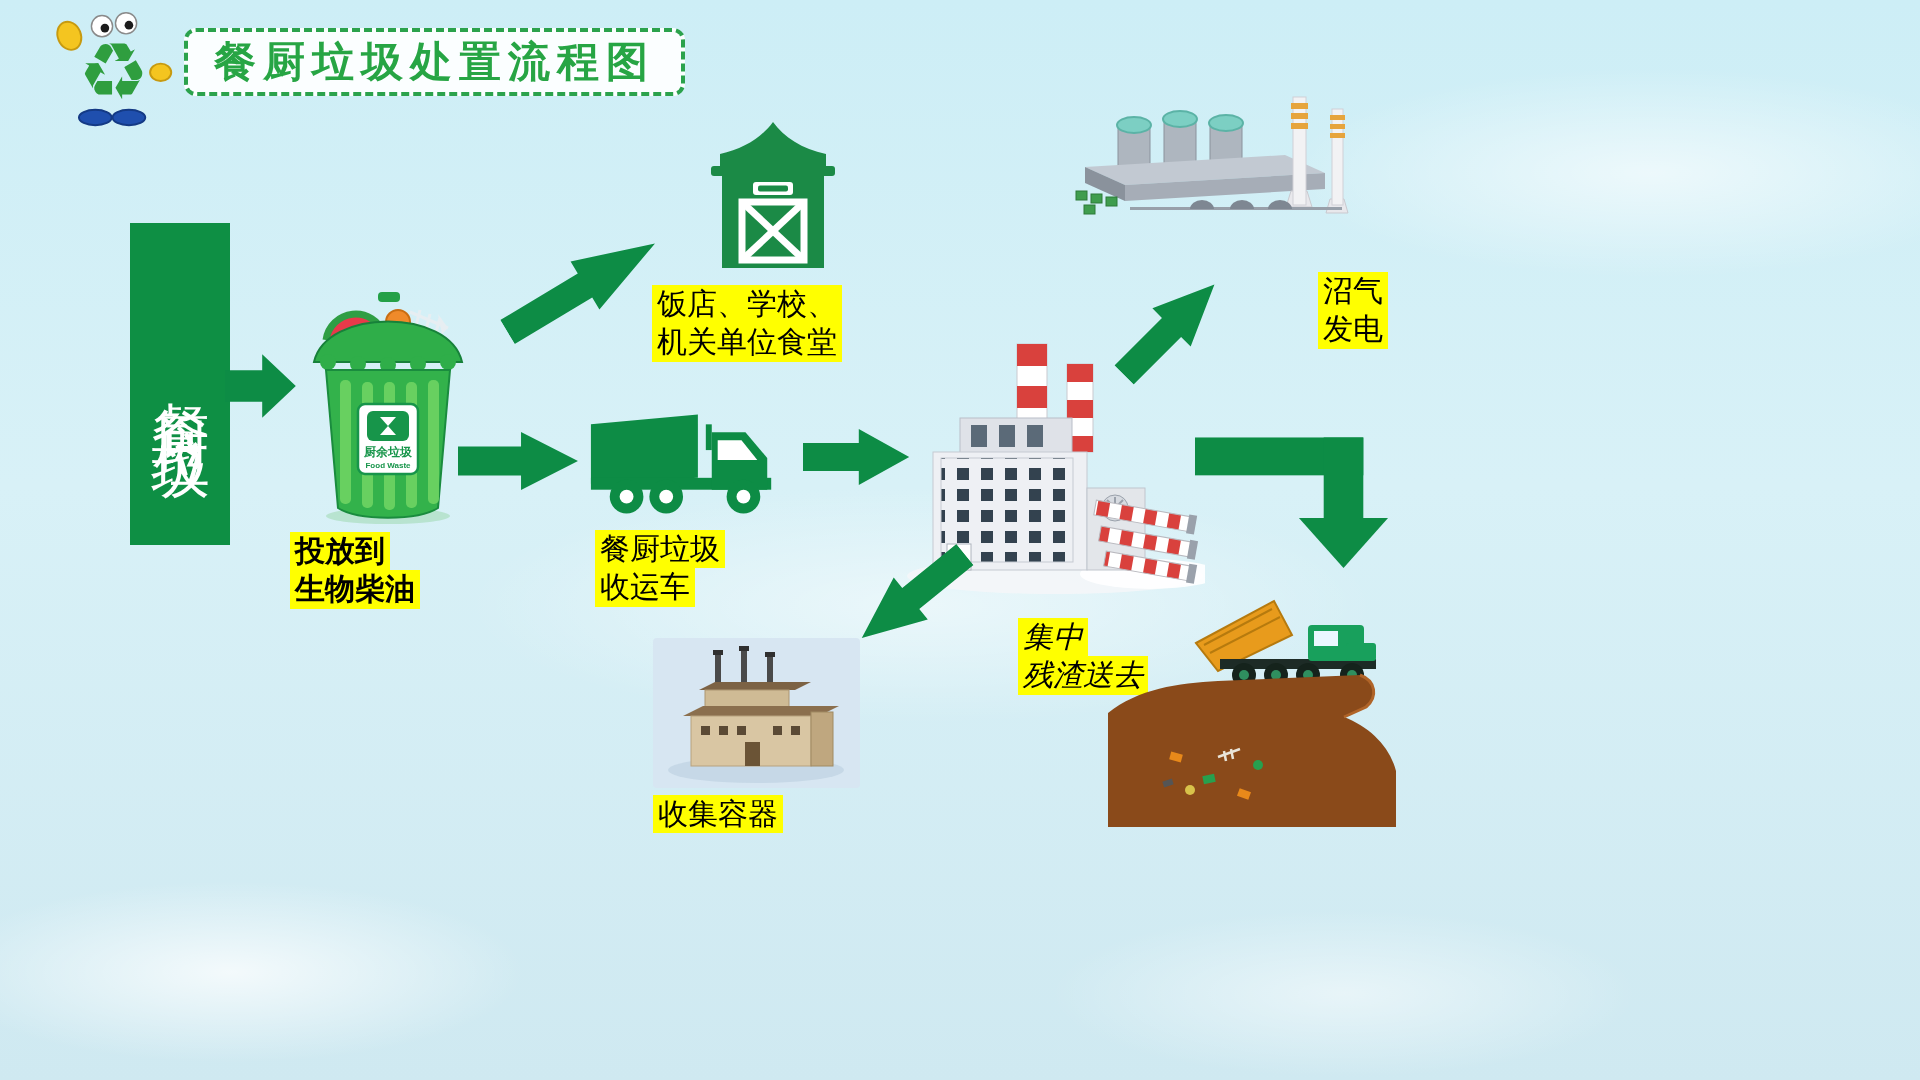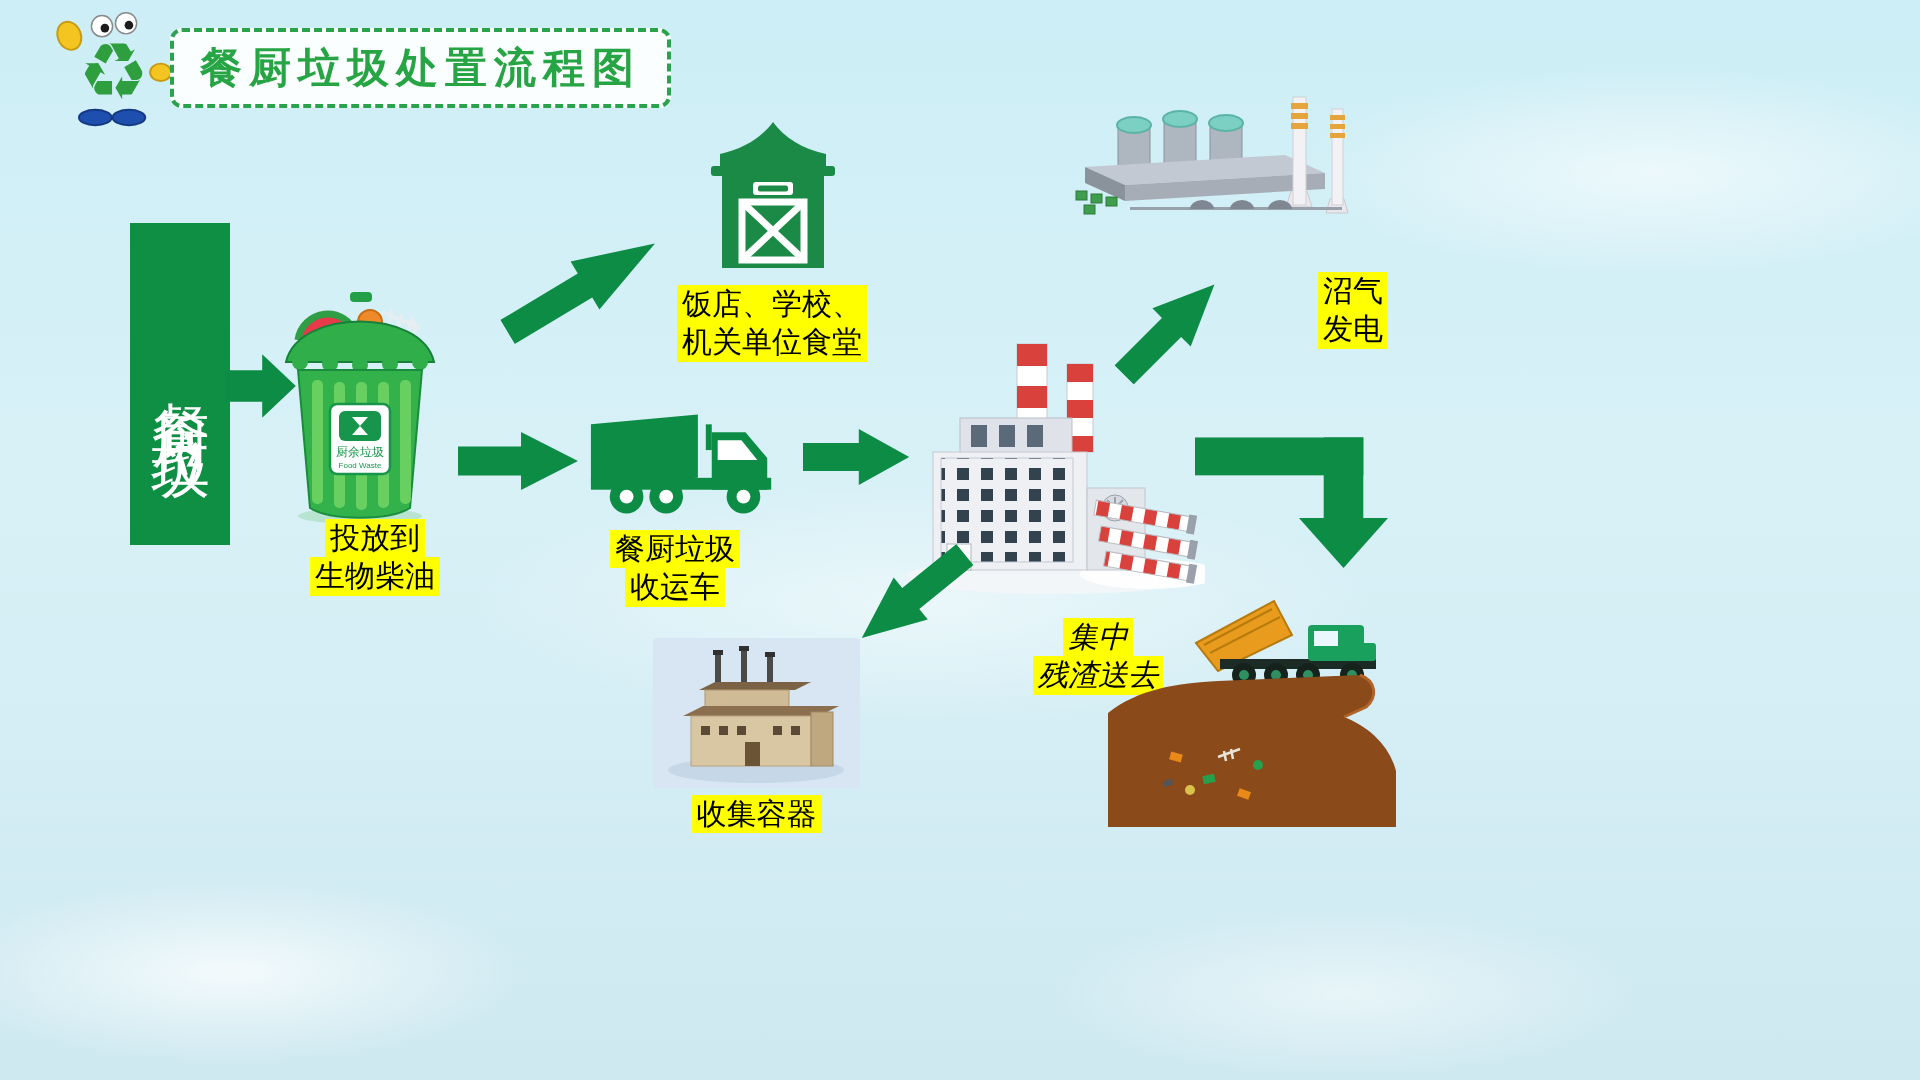--- a/index.html
+++ b/index.html
@@ -9,40 +9,40 @@
     background:
       radial-gradient(ellipse 420px 130px at 12% 90%, rgba(255,255,255,.75), rgba(255,255,255,0) 70%),
       radial-gradient(ellipse 520px 150px at 86% 16%, rgba(255,255,255,.6), rgba(255,255,255,0) 70%),
       radial-gradient(ellipse 650px 170px at 48% 56%, rgba(255,255,255,.5), rgba(255,255,255,0) 70%),
       radial-gradient(ellipse 420px 120px at 70% 92%, rgba(255,255,255,.5), rgba(255,255,255,0) 70%),
       linear-gradient(180deg,#cdeef6 0%,#d8f1f7 45%,#cfe9f1 100%);
   }
   .abs{position:absolute;}
   
   .title-box{
-    left:170px;top:28px;padding:8px 26px;
+    left:184px;top:28px;padding:2px 26px;
     border:4px dashed #2ba24c;border-radius:12px;
     background:rgba(255,255,255,.92);
   }
   .title-text{
     font-size:42px;font-weight:bold;color:#27a544;letter-spacing:7px;white-space:nowrap;
   }
   
   .source-block{
     left:130px;top:223px;width:100px;height:322px;background:#0e8f44;
     display:flex;align-items:center;justify-content:center;
   }
   .source-label{
     writing-mode:vertical-rl;text-orientation:upright;
     color:#ffffff;font-size:58px;line-height:1;letter-spacing:14px;
     font-family:"Liberation Serif","DejaVu Serif",serif;
   }
   
   .caption{
-    position:absolute;text-align:center;
+    position:absolute;text-align:left;
     font-family:"Liberation Serif","DejaVu Serif",serif;
     font-size:30px;line-height:1.28;color:#000;
   }
   .caption span{background:#ffff00;padding:0 5px;display:inline-block;}
   .caption.left{text-align:left;}
   
   .arrow svg{display:block;width:100%;height:100%;}
   .arrow polygon, .arrow rect{fill:#0d8c45;}
   .illus svg{display:block;width:100%;height:100%;}
 </style>
@@ -72,21 +72,21 @@
   <div class="abs source-block">
     <div class="source-label">餐厨垃圾</div>
   </div>
 
   <div class="abs arrow" style="left:225px;top:352px;width:72px;height:68px;">
     <svg viewBox="0 0 120 60" preserveAspectRatio="none">
         <polygon points="0,16 62,16 62,2 118,30 62,58 62,44 0,44"></polygon>
       </svg>
   </div>
 
-  <div class="abs illus" style="left:270px;top:268px;width:180px;height:258px;">
+  <div class="abs illus" style="left:298px;top:268px;width:180px;height:258px;font-weight:bold;">
     <svg viewBox="0 0 180 258">
       <ellipse cx="90" cy="248" rx="62" ry="8" fill="#9fd9b0" opacity="0.55"></ellipse>
 
       <g>
         <path d="M28,72 A30,30 0 0 1 86,66 L58,88 Z" fill="#e8394a"></path>
         <path d="M28,72 A30,30 0 0 1 86,66" fill="none" stroke="#2f9e44" stroke-width="7"></path>
         <circle cx="100" cy="54" r="12" fill="#ef8a2a" stroke="#c96d12" stroke-width="2"></circle>
         <g stroke="#e7eef2" stroke-width="3">
           <line x1="112" y1="44" x2="150" y2="60"></line>
           <line x1="122" y1="42" x2="118" y2="58"></line>
@@ -119,21 +119,21 @@
         <rect x="60" y="136" width="60" height="70" rx="7" fill="#ffffff" stroke="#17954a" stroke-width="2.5"></rect>
         <rect x="69" y="143" width="42" height="30" rx="6" fill="#17954a"></rect>
         <polygon points="82,149 98,149 90,158" fill="#ffffff"></polygon>
         <polygon points="82,167 98,167 90,158" fill="#ffffff"></polygon>
         <text x="90" y="188" font-size="12" fill="#17954a" text-anchor="middle">厨余垃圾</text>
         <text x="90" y="200" font-size="8" fill="#17954a" text-anchor="middle">Food Waste</text>
       </g>
     </svg>
   </div>
 
-  <div class="caption" style="left:290px;top:519px;width:170px;">
+  <div class="caption" style="left:290px;top:532px;width:170px;font-weight:bold;">
     <span>投放到</span><br>
     <span>生物柴油</span>
   </div>
 
   <div class="abs arrow" style="left:495px;top:257px;width:175px;height:60px;transform:rotate(-31deg);">
     <svg viewBox="0 0 120 60" preserveAspectRatio="none">
         <polygon points="0,16 62,16 62,2 118,30 62,58 62,44 0,44"></polygon>
       </svg>
   </div>
 

